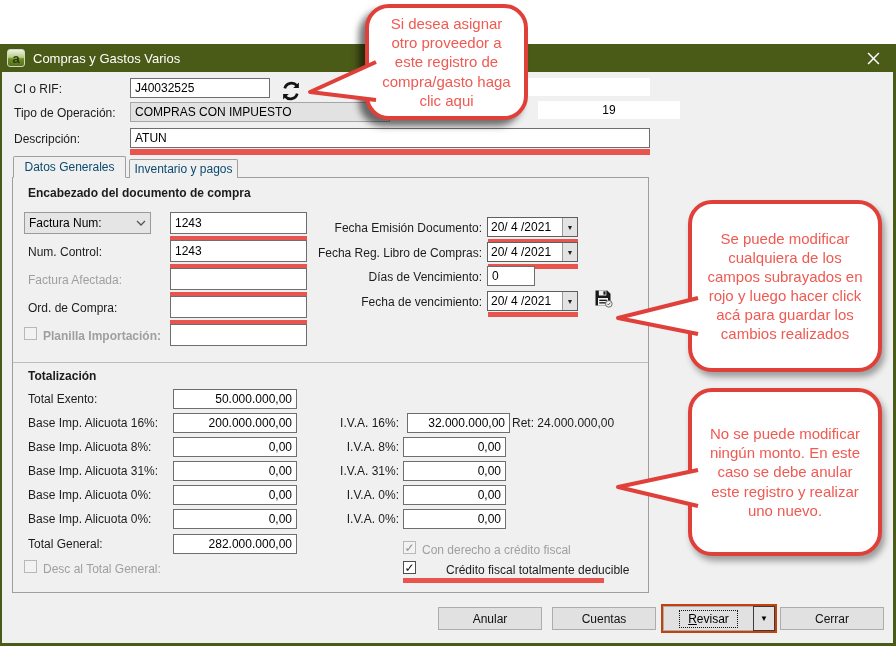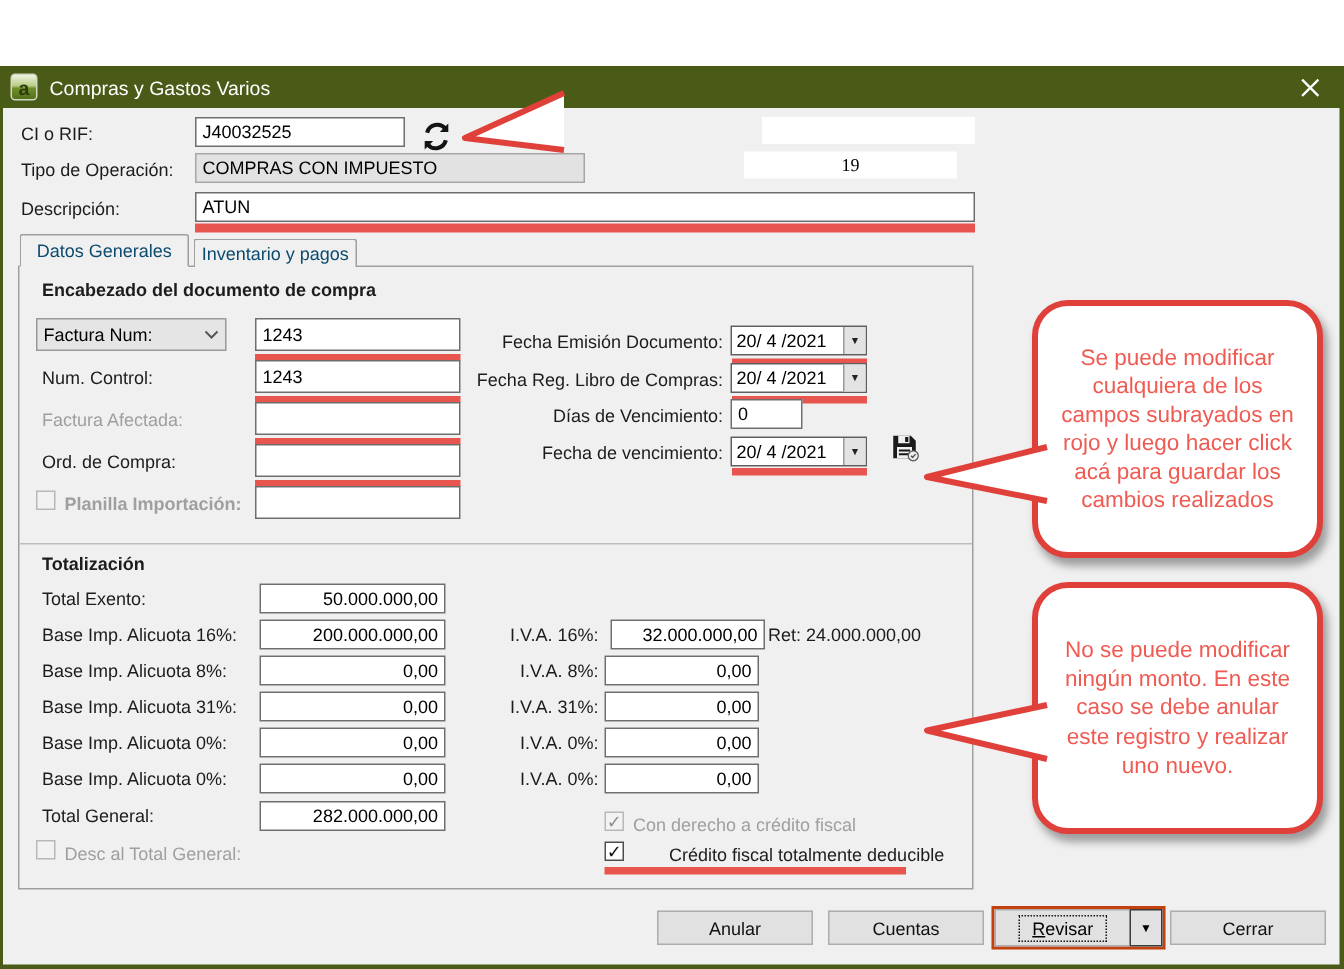--- a/index.html
+++ b/index.html
@@ -92,21 +92,21 @@
       </g>
       <path fill="#141414" d="M20.6 2.6 v6.2 h-6.2 z"></path>
       <path fill="#141414" d="M3.4 21.4 v-6.2 h6.2 z"></path>
     </svg>
   </div>
 
   <div class="abs lbl" style="left:14px; top:106px;">Tipo de Operación:</div>
   <div class="abs field gray" style="left:130px; top:102px; width:260px; height:20px;">COMPRAS CON IMPUESTO</div>
 
   <div class="abs field flat" style="left:508px; top:78px; width:142px; height:18px;"></div>
-  <div class="abs field flat" style="left:496px; top:101px; width:142px; height:18px; justify-content:center;font-family:Liberation Serif, serif;">19</div>
+  <div class="abs field flat" style="left:538px; top:101px; width:142px; height:18px; justify-content:center;">19</div>
 
   <div class="abs lbl" style="left:14px; top:132px;">Descripción:</div>
   <div class="abs field" style="left:130px; top:128px; width:520px; height:20px;">ATUN</div>
   <div class="abs redbar" style="left:130px; top:149px; width:520px; height:6px;"></div>
 
   <div id="tabpanel" class="abs"></div>
   <div class="tab abs" style="left:13px; top:156px; width:113px; height:22px; border-bottom:1px solid #f0f0f0;">Datos Generales</div>
   <div class="tab abs" style="left:129px; top:159px; width:109px; height:19px;">Inventario y pagos</div>
 
   <div class="abs lbl b" style="left:28px; top:186px;">Encabezado del documento de compra</div>
@@ -226,20 +226,21 @@
   <div class="btn abs" style="left:438px; top:607px; width:104px; height:23px;">Anular</div>
   <div class="btn abs" style="left:552px; top:607px; width:104px; height:23px;">Cuentas</div>
   <div id="revisar-wrap" class="abs">
     <div id="revisar-main">
       <span id="revisar-focus"><u>R</u><span>evisar</span></span>
     </div>
     <div id="revisar-drop">▼</div>
   </div>
   <div class="btn abs" style="left:780px; top:607px; width:104px; height:23px;">Cerrar</div>
 
+  <div class="callout shadow1 abs" style="left:365px; top:4px; width:163px; height:116px;">Si desea asignar otro proveedor a este registro de compra/gasto haga clic aqui</div>
   <svg class="abs tail" style="left:302px; top:56px;" width="78" height="48" viewBox="0 0 78 48">
     <path d="M74 6 L8 36 L74 44" fill="#ffffff" stroke="#e0403a" stroke-width="4" stroke-linejoin="round"></path>
   </svg>
 
   <div class="callout shadow2 abs" style="left:688px; top:200px; width:194px; height:172px;">Se puede modificar cualquiera de los campos subrayados en rojo y luego hacer click acá para guardar los cambios realizados</div>
   <svg class="abs tail" style="left:610px; top:292px;" width="92" height="48" viewBox="0 0 92 48">
     <path d="M88 6 L8 26 L88 42" fill="#ffffff" stroke="#e0403a" stroke-width="4" stroke-linejoin="round"></path>
   </svg>
 
   <div class="callout shadow2 abs" style="left:688px; top:388px; width:194px; height:168px;">No se puede modificar ningún monto. En este caso se debe anular este registro y realizar uno nuevo.</div>

